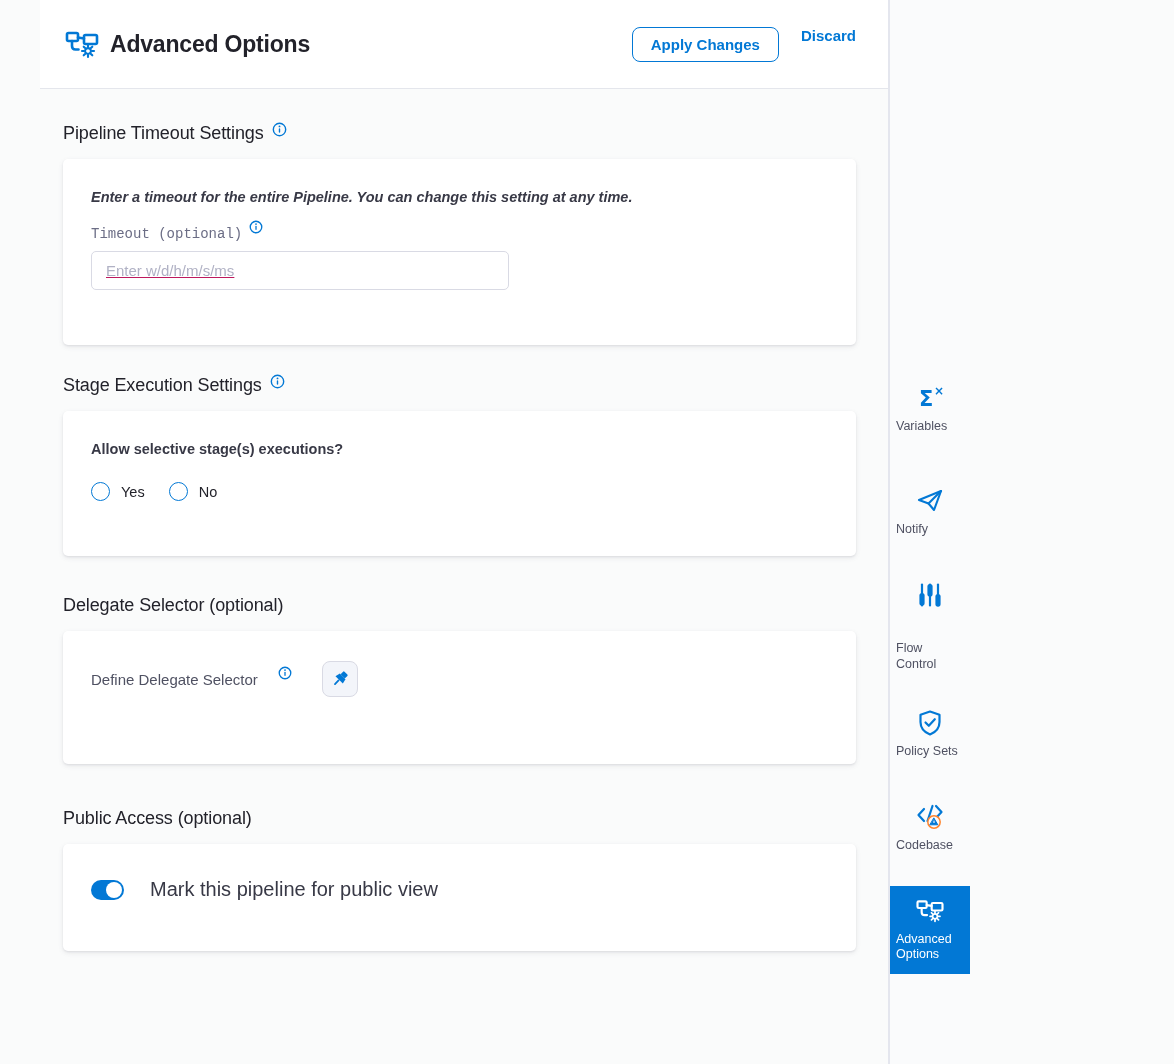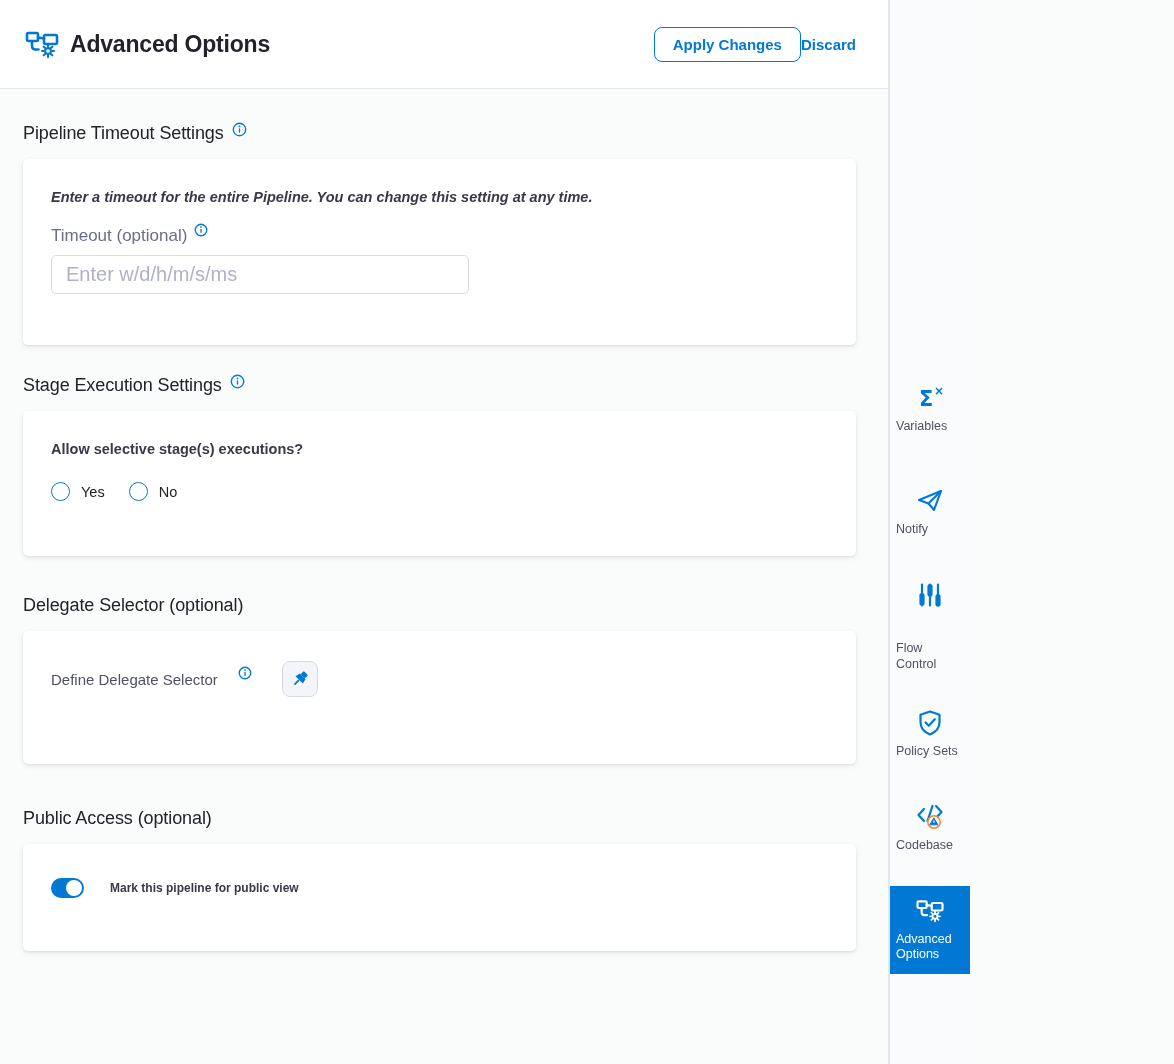--- a/index.html
+++ b/index.html
@@ -1,31 +1,31 @@
 <!DOCTYPE html>
 <html><head>
 <meta charset="utf-8">
 <style>
   * { margin:0; padding:0; box-sizing:border-box; }
   html,body { width:1174px; height:1064px; }
   body {
     font-family:"Liberation Sans","DejaVu Sans",sans-serif;
     background:#fafbfb; color:#22222a; overflow:hidden;
   }
-  .app { position:relative; width:970px; height:1064px; display:flex; }
+  .app { position:relative; width:970px; height:1064px; display:flex;padding-left:40px; }
 
   
   .main { width:1092px; height:100%; display:flex; flex-direction:column; }
   .header {
     height:89px; background:#ffffff; border-bottom:1px solid #e4e6ec;
     display:flex; align-items:center; padding:0 32px 0 24px; flex-shrink:0;
   }
   .header-icon { color:#0278d5; display:flex; margin-right:10px; }
   .page-title { font-size:23px; font-weight:700; letter-spacing:-0.2px; }
-  .header-actions { margin-left:auto; display:flex; align-items:center; }
+  .header-actions { margin-left:auto; display:flex; align-items:flex-start; gap:22px; }
   .btn-apply {
     background:#fff; border:1.5px solid #0278d5; color:#0278d5;
     font-family:inherit; font-size:15px; font-weight:700;
     padding:8px 18px; border-radius:8px; cursor:pointer;
   }
   .link-discard { color:#0278d5; font-size:15px; font-weight:700; cursor:pointer; }
 
   .content { flex:1; padding:34px 32px 0 23px; background:#fafbfb; overflow:hidden; }
 
   .section-heading { display:flex; align-items:center; gap:8px; margin-bottom:15px; }
@@ -37,24 +37,24 @@
     background:#ffffff; border-radius:5px;
     box-shadow:0 1px 2px rgba(40,41,61,.08), 0 2px 5px rgba(96,97,112,.12);
     padding:30px 28px; margin-bottom:30px;
   }
   .card-timeout { min-height:186px; }
   .card-stage { min-height:145px; margin-bottom:39px; }
   .card-delegate { min-height:133px; }
   .card-public { min-height:107px; margin-bottom:0; padding-top:34px; }
 
   .card-desc { font-size:14.5px; font-weight:700; color:#383946; margin-bottom:21px;font-style:italic; }
-  .field-label { font-size:17px; color:#6b6d85; display:flex; align-items:center; gap:7px; margin-bottom:9px; }
+  .field-label { font-size:14px; color:#6b6d85; display:flex; align-items:flex-start; gap:7px; margin-bottom:9px;font-family:Liberation Mono, monospace; }
   .text-input {
     width:418px; height:39px; border:1px solid #d9dae4; border-radius:5px;
-    font-family:inherit; font-size:20px; color:#be185d; padding:0 14px; background:#fff; outline:none;
+    font-family:inherit; font-size:15px; color:#be185d; padding:0 14px; background:#fff; outline:none;text-decoration:underline;
   }
   .text-input::placeholder { color:#b0b1c4; }
 
   .question { font-size:14.5px; font-weight:700; color:#383946; margin-bottom:25px; }
   .radio-row { display:flex; align-items:center; gap:24px; }
   .radio-opt { display:flex; align-items:center; gap:11px; cursor:pointer; }
   .radio-circle {
     width:19px; height:19px; border-radius:50%; border:1.5px solid #0278d5; background:#fff; flex-shrink:0;
   }
   .radio-label { font-size:14.5px; color:#22222a; }
@@ -71,21 +71,21 @@
   }
   .delegate-input::placeholder { color:#b0b1c4; }
 
   .toggle-row { display:flex; align-items:center; gap:26px; }
   .toggle {
     width:33px; height:20px; border-radius:10px; background:#0278d5; position:relative; cursor:pointer; flex-shrink:0;
   }
   .toggle-knob {
     position:absolute; top:2px; right:2px; width:16px; height:16px; border-radius:50%; background:#fff;
   }
-  .toggle-label { font-size:12px; color:#383946;font-weight:bold; }
+  .toggle-label { font-size:20px; color:#383946; }
 
   
   .sidebar {
     width:82px; height:100%; background:#fafbfc; border-left:2px solid #e4e6ee;
     display:flex; flex-direction:column; align-items:stretch; padding-top:384px; flex-shrink:0;
   }
   .nav-item {
     display:flex; flex-direction:column; align-items:center; gap:7px; cursor:pointer; padding:0 4px;
   }
   .nav-icon { color:#0278d5; display:flex; height:28px; align-items:center; justify-content:center; }

